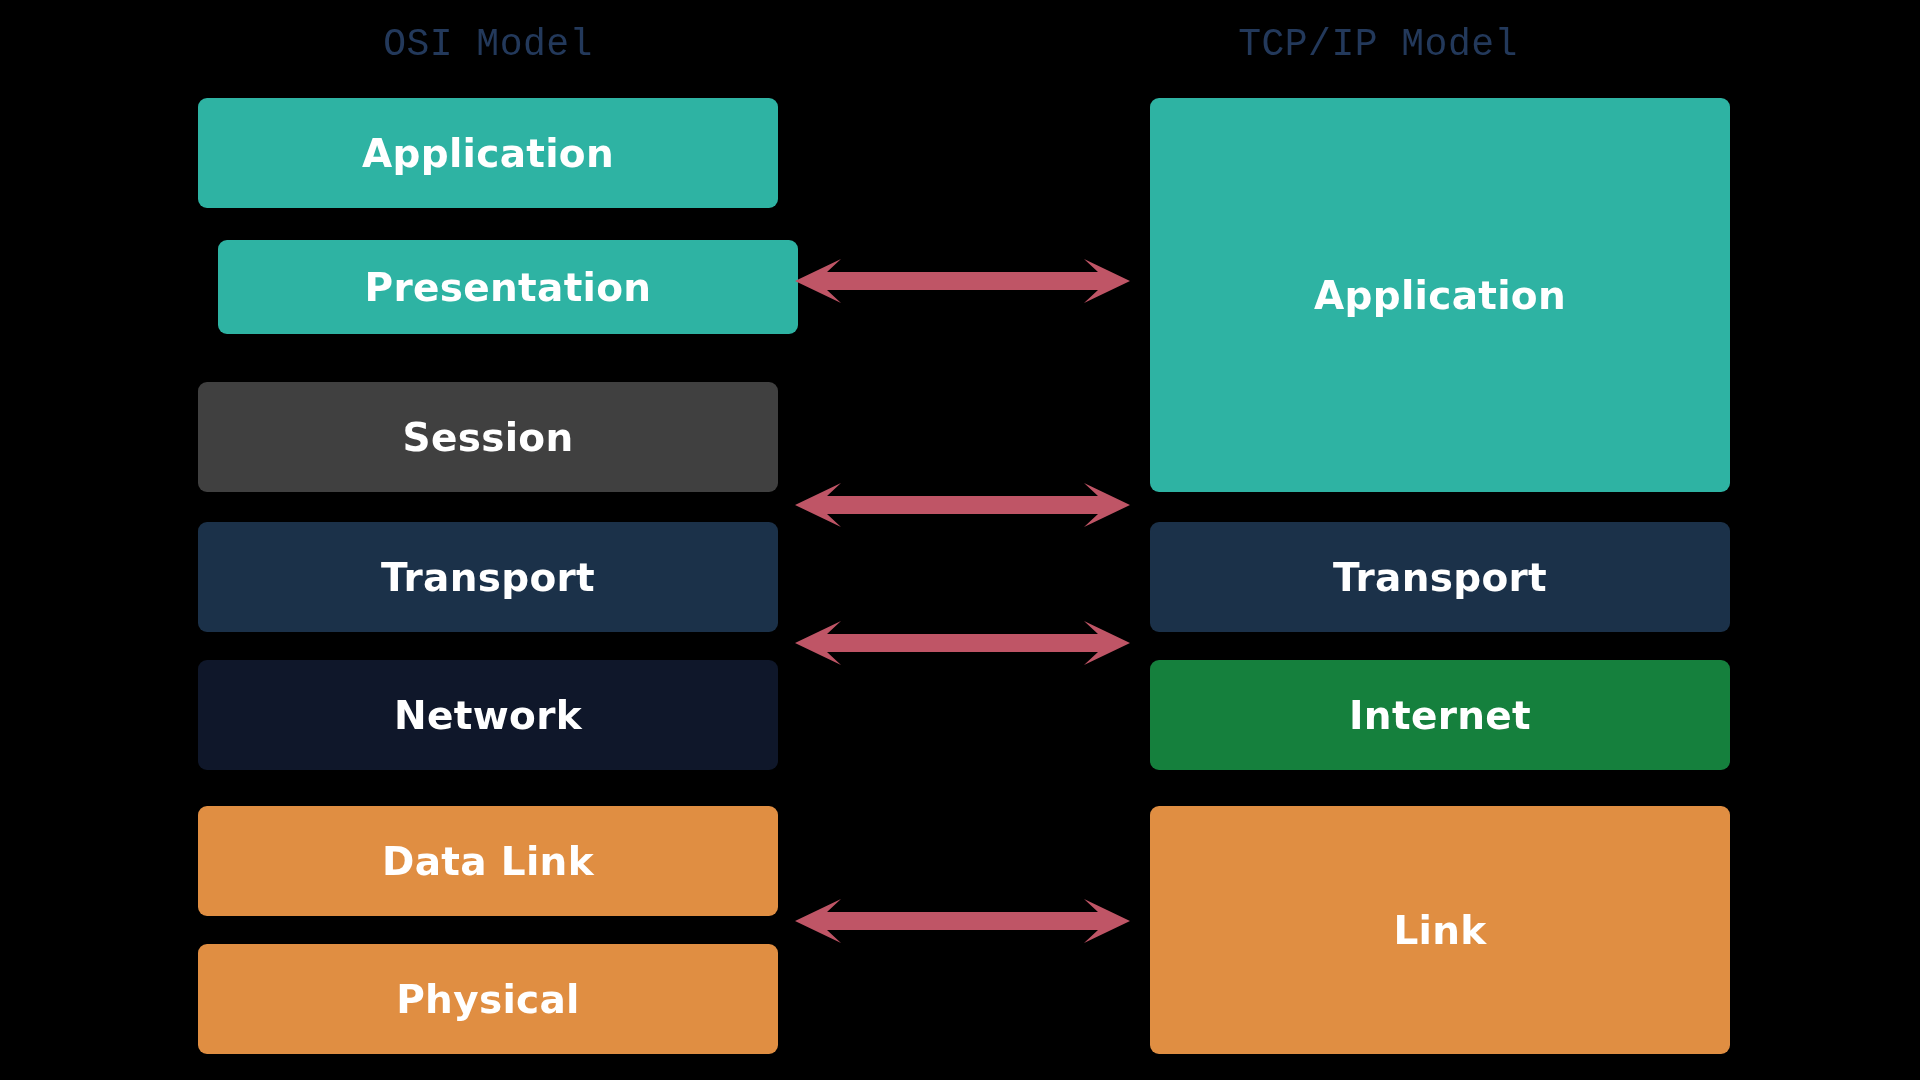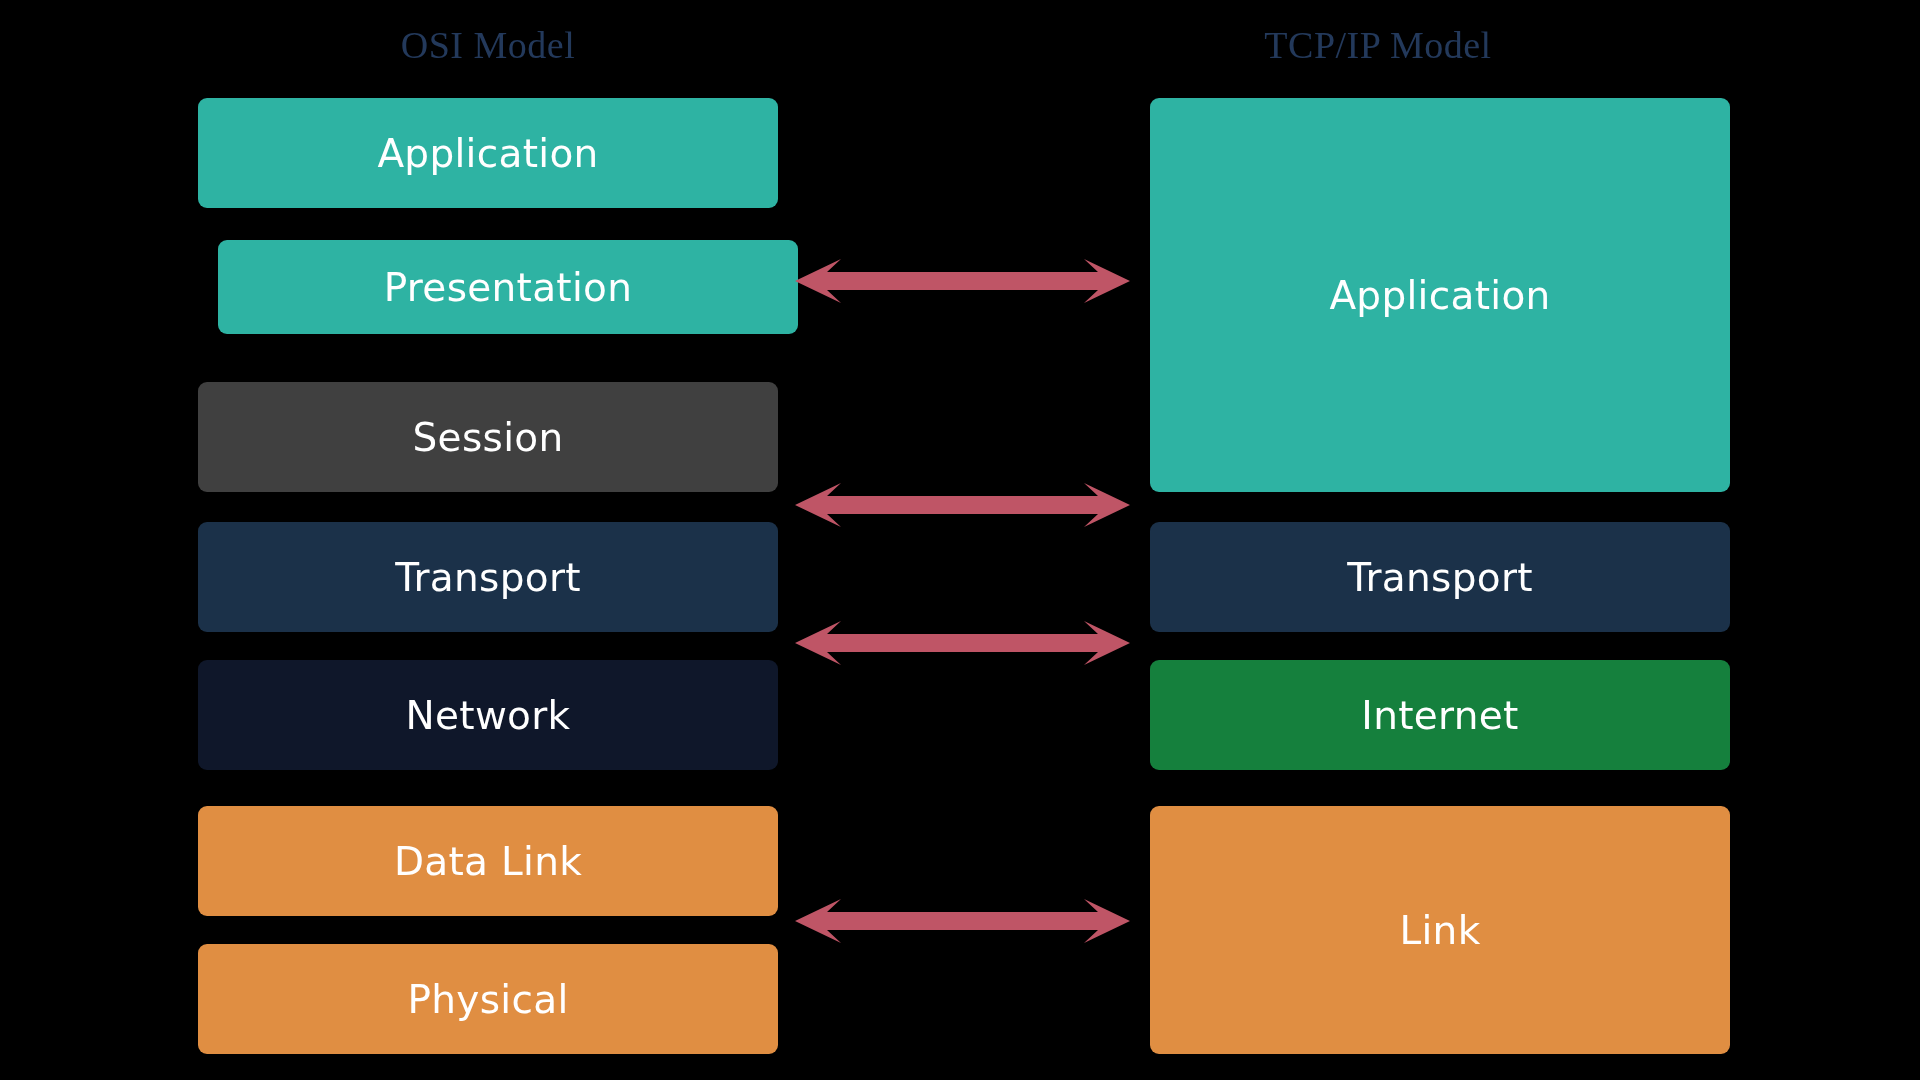--- a/index.html
+++ b/index.html
@@ -19,21 +19,21 @@
     position: relative;
     width: 1920px;
     height: 1080px;
     background: #000000;
   }
 
   
   .col-title {
     position: absolute;
     top: 22px;
-    font-family: Liberation Serif, serif;
+    font-family: Liberation Mono, monospace;
     font-size: 38px;
     font-weight: 400;
     letter-spacing: 0.5px;
     color: #23395B;
     text-align: center;
     white-space: nowrap;
     line-height: 46px;
   }
   #title-osi   { left: 198px; width: 580px; }
   #title-tcpip { left: 1088px; width: 580px; }
@@ -53,21 +53,21 @@
     width: 580px;
     border-radius: 9px;
     display: flex;
     align-items: center;
     justify-content: center;
     box-sizing: border-box;
   }
   .layer-label {
     font-family: "DejaVu Sans", sans-serif;
     font-size: 39px;
-    font-weight: 400;
+    font-weight: 700;
     color: #FFFFFF;
     letter-spacing: 0.3px;
     white-space: nowrap;
     line-height: 1;
   }
 
   
   .arrow {
     position: absolute;
     left: 795px;

